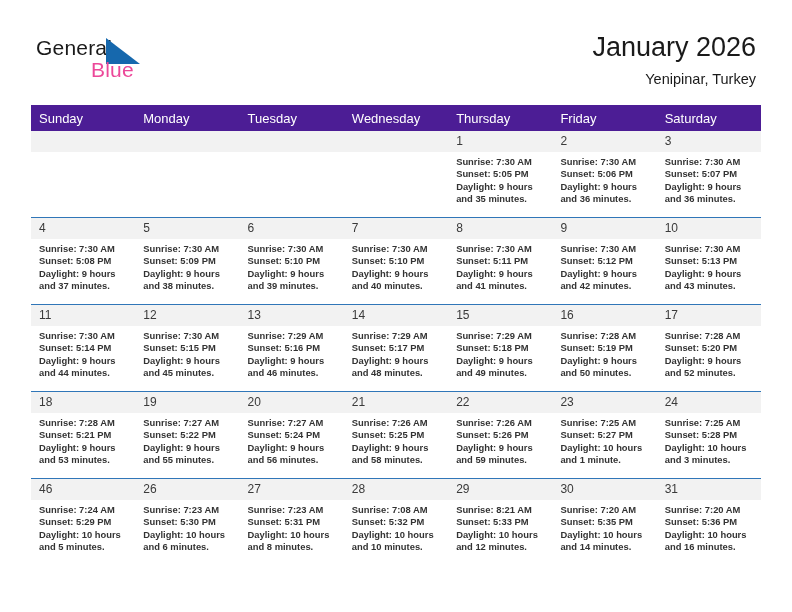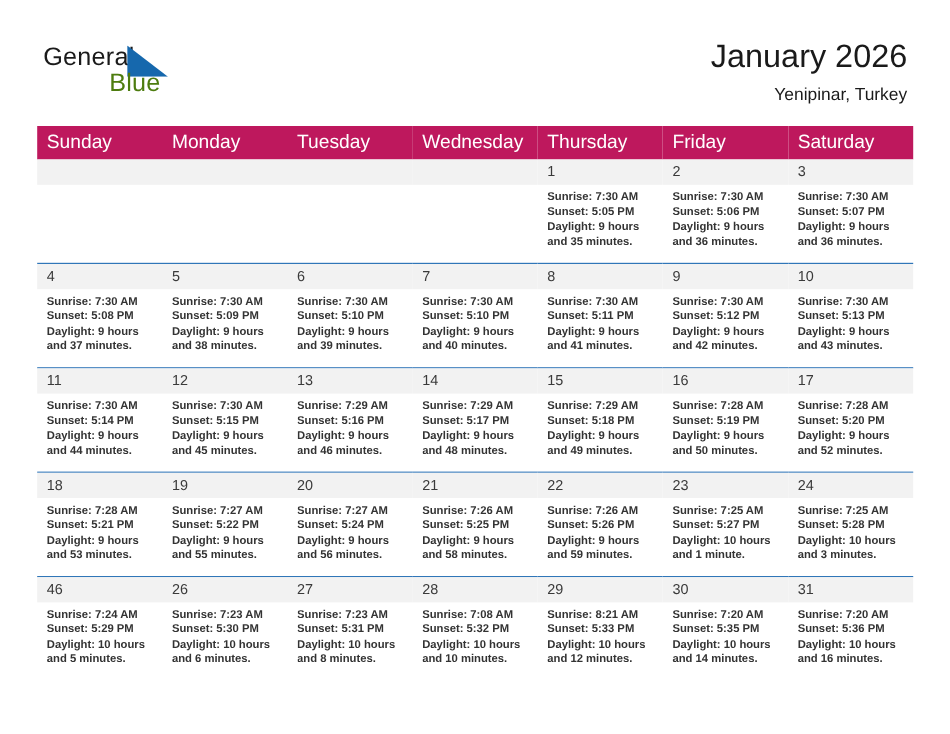--- a/index.html
+++ b/index.html
@@ -45,21 +45,21 @@
     letter-spacing: 0.2px;
     color: #1a1a1a;
     font-family: "Liberation Sans", sans-serif;
   }
   .logo-blue {
     position: absolute;
     left: 55px;
     top: 22px;
     font-size: 21px;
     letter-spacing: 0.2px;
-    color: #4d7c0f;
+    color: #ec4899;
     font-family: "Liberation Sans", sans-serif;
   }
   .logo-tri {
     position: absolute;
     left: 70px;
     top: 2px;
     width: 34px;
     height: 26px;
   }
 
@@ -87,23 +87,23 @@
   .calendar {
     position: absolute;
     left: 31px;
     top: 105px;
     width: 730px;
     border-collapse: collapse;
     table-layout: fixed;
   }
 
   .calendar th {
-    background: #be185d;
+    background: #4c1d95;
     color: #ffffff;
-    font-size: 16px;
+    font-size: 13px;
     font-weight: normal;
     text-align: left;
     padding: 5px 0 5px 8px;
     height: 16px;
     border: none;
   }
 
   .calendar td {
     vertical-align: top;
     padding: 0;

